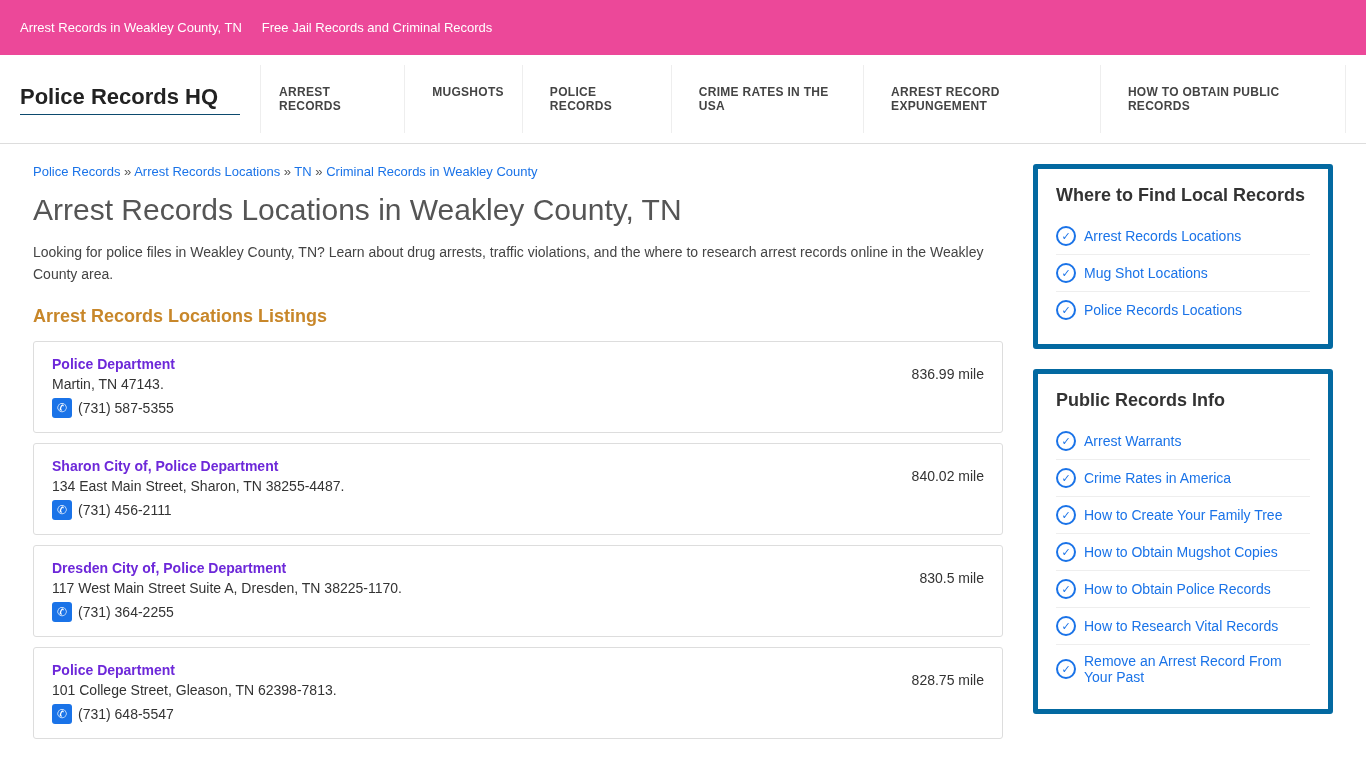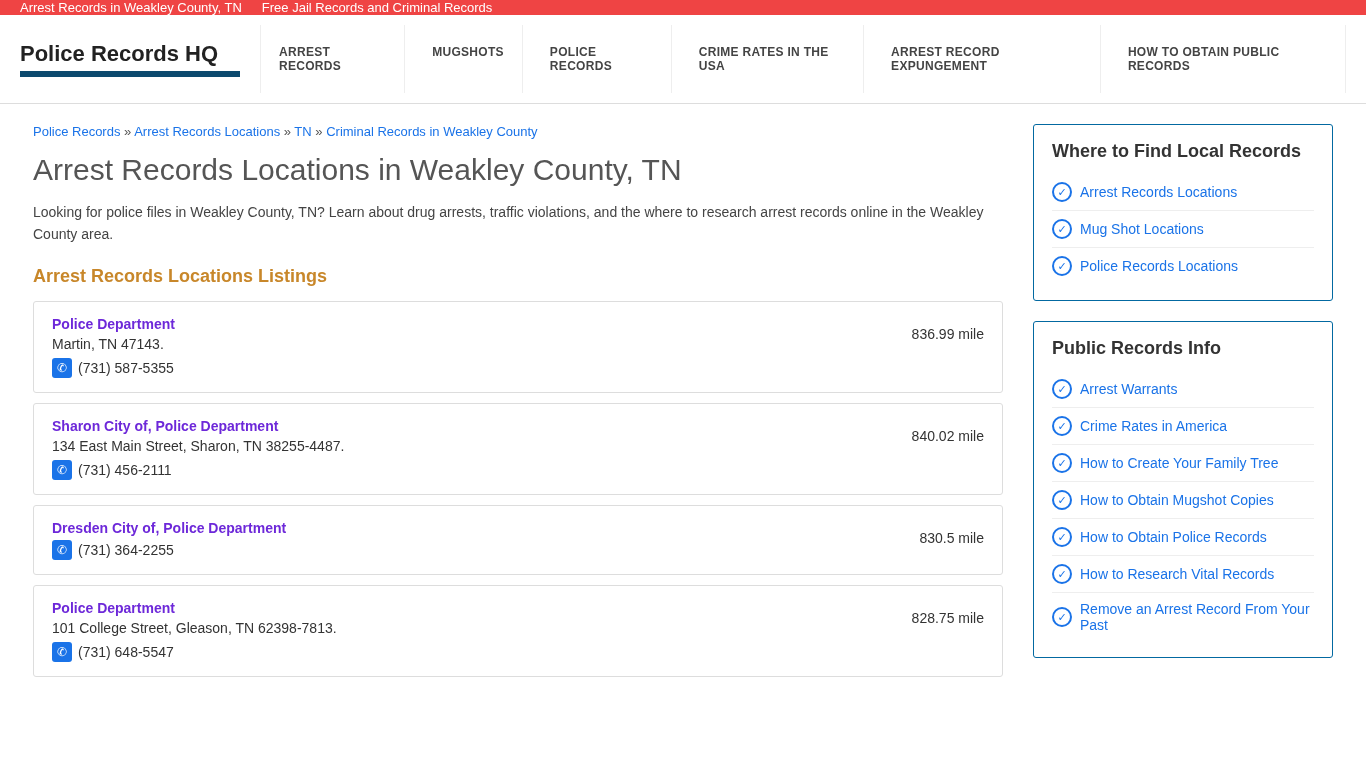--- a/index.html
+++ b/index.html
@@ -1,21 +1,21 @@
 <!DOCTYPE html>
 <html><head>
   <meta charset="utf-8">
   <style>
     * { margin: 0; padding: 0; box-sizing: border-box; }
     body { font-family: Arial, sans-serif; font-size: 14px; color: #333; background: #fff; }
 
     
     .top-bar {
-      background: #ef4444;
-      padding: 0 20px;
+      background: #ec4899;
+      padding: 20px 20px;
       display: flex;
       gap: 20px;
     }
     .top-bar a {
       color: #fff;
       text-decoration: none;
       font-size: 13px;
     }
 
     
@@ -23,21 +23,21 @@
       display: flex;
       align-items: center;
       padding: 10px 20px;
       border-bottom: 1px solid #ddd;
     }
     .logo {
       font-size: 22px;
       font-weight: bold;
       color: #222;
       min-width: 220px;
-      border-bottom: 6px solid #0c4a6e;
+      border-bottom: 1px solid #0c4a6e;
       padding-bottom: 4px;
       text-decoration: none;
     }
     nav {
       display: flex;
       gap: 9px;
       margin-left: 20px;
     }
     nav a {
       text-decoration: none;
@@ -141,21 +141,21 @@
       font-size: 14px;
       color: #333;
       white-space: nowrap;
       margin-left: 20px;
       padding-top: 2px;
       margin-top: 8px;
     }
 
     
     .sidebar-box {
-      border: 1px solid #0369a1;
+      border: 5px solid #0369a1;
       border-radius: 3px;
       padding: 16px 18px;
       margin-bottom: 20px;
     }
     .sidebar-box-title {
       font-size: 18px;
       font-weight: bold;
       color: #333;
       margin-bottom: 12px;
     }
@@ -233,20 +233,21 @@
             <div class="listing-phone">
               <span class="phone-icon">✆</span>
               <span>(731) 456-2111</span>
             </div>
           </div>
           <div class="listing-distance">840.02 mile</div>
         </div>
         <div class="listing-card">
           <div class="listing-info">
             <div class="listing-name">Dresden City of, Police Department</div>
+            <div class="listing-address">117 West Main Street Suite A, Dresden, TN 38225-1170.</div>
             <div class="listing-phone">
               <span class="phone-icon">✆</span>
               <span>(731) 364-2255</span>
             </div>
           </div>
           <div class="listing-distance">830.5 mile</div>
         </div>
         <div class="listing-card">
           <div class="listing-info">
             <div class="listing-name">Police Department</div>

